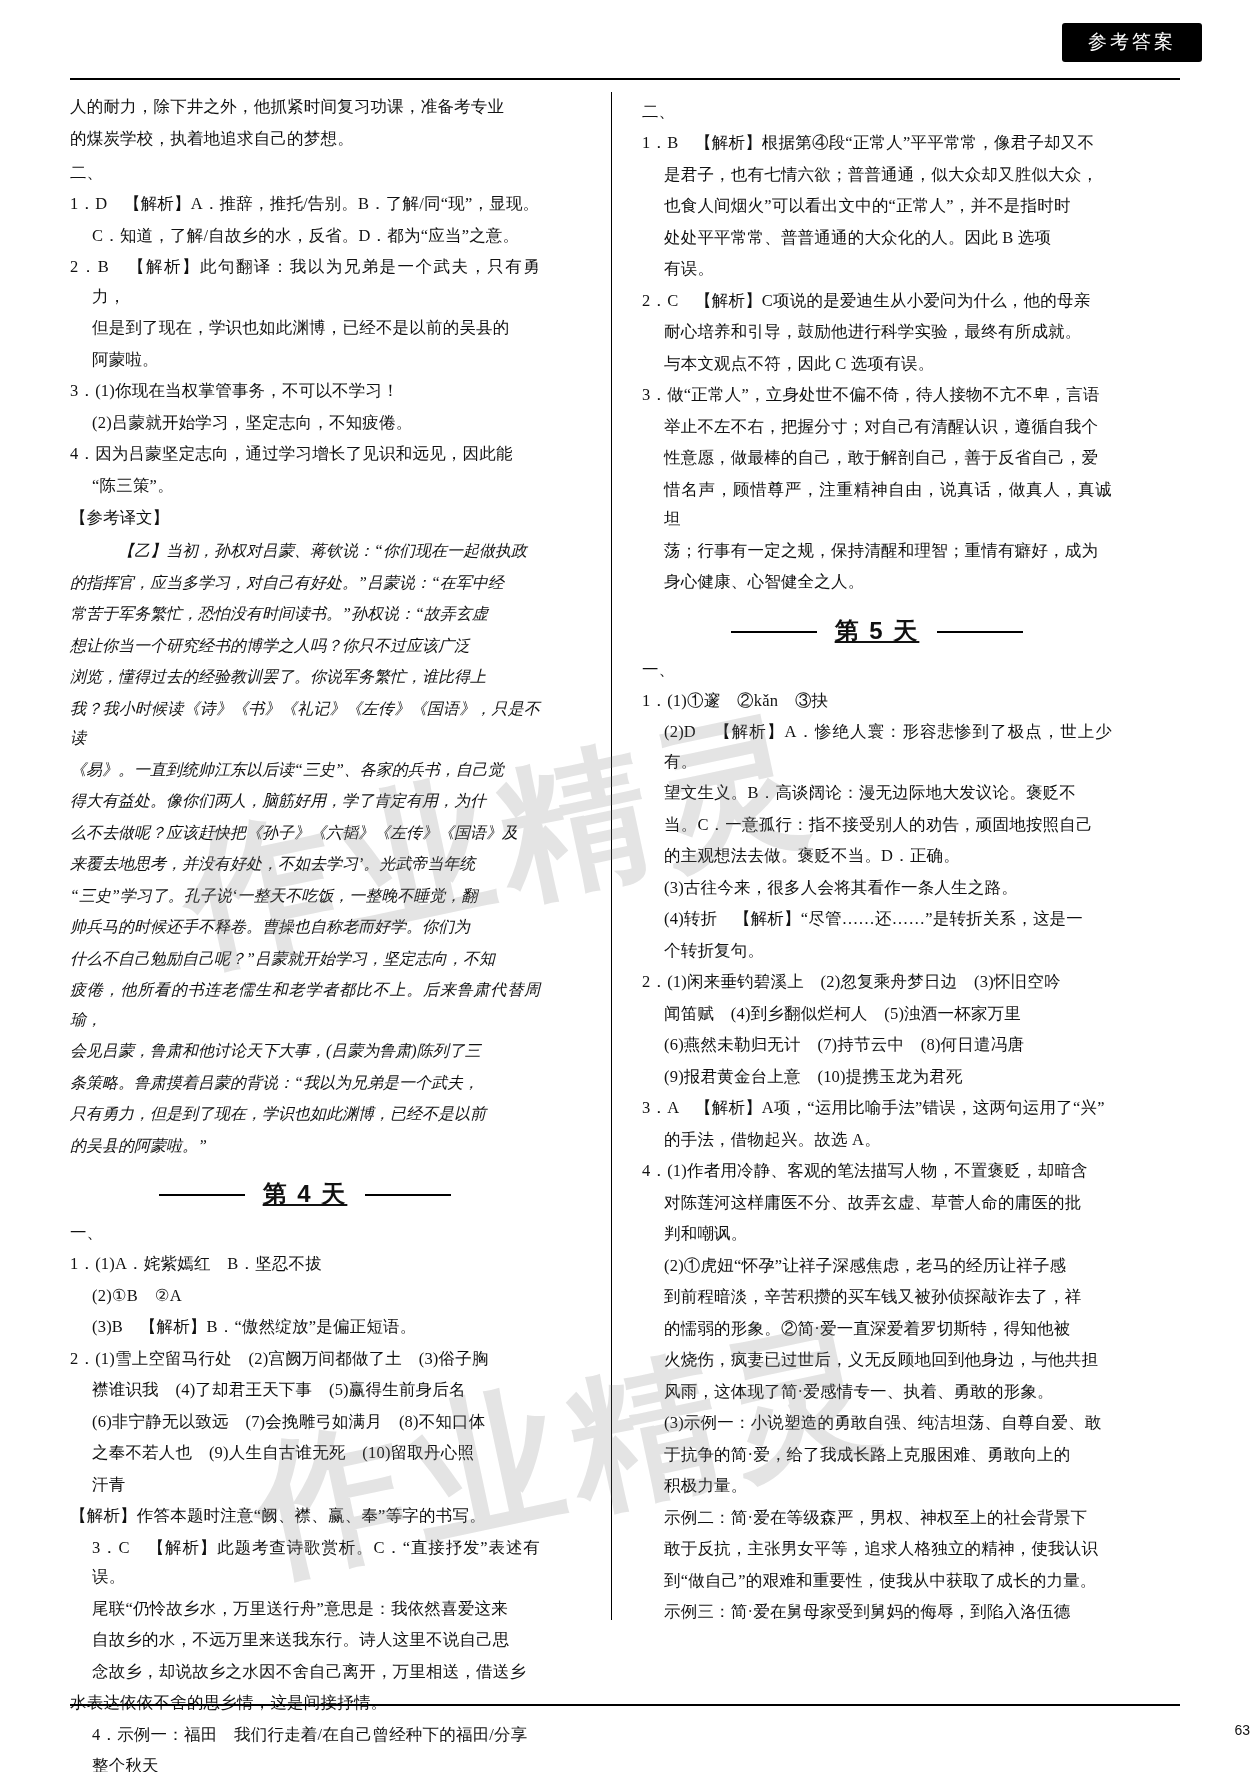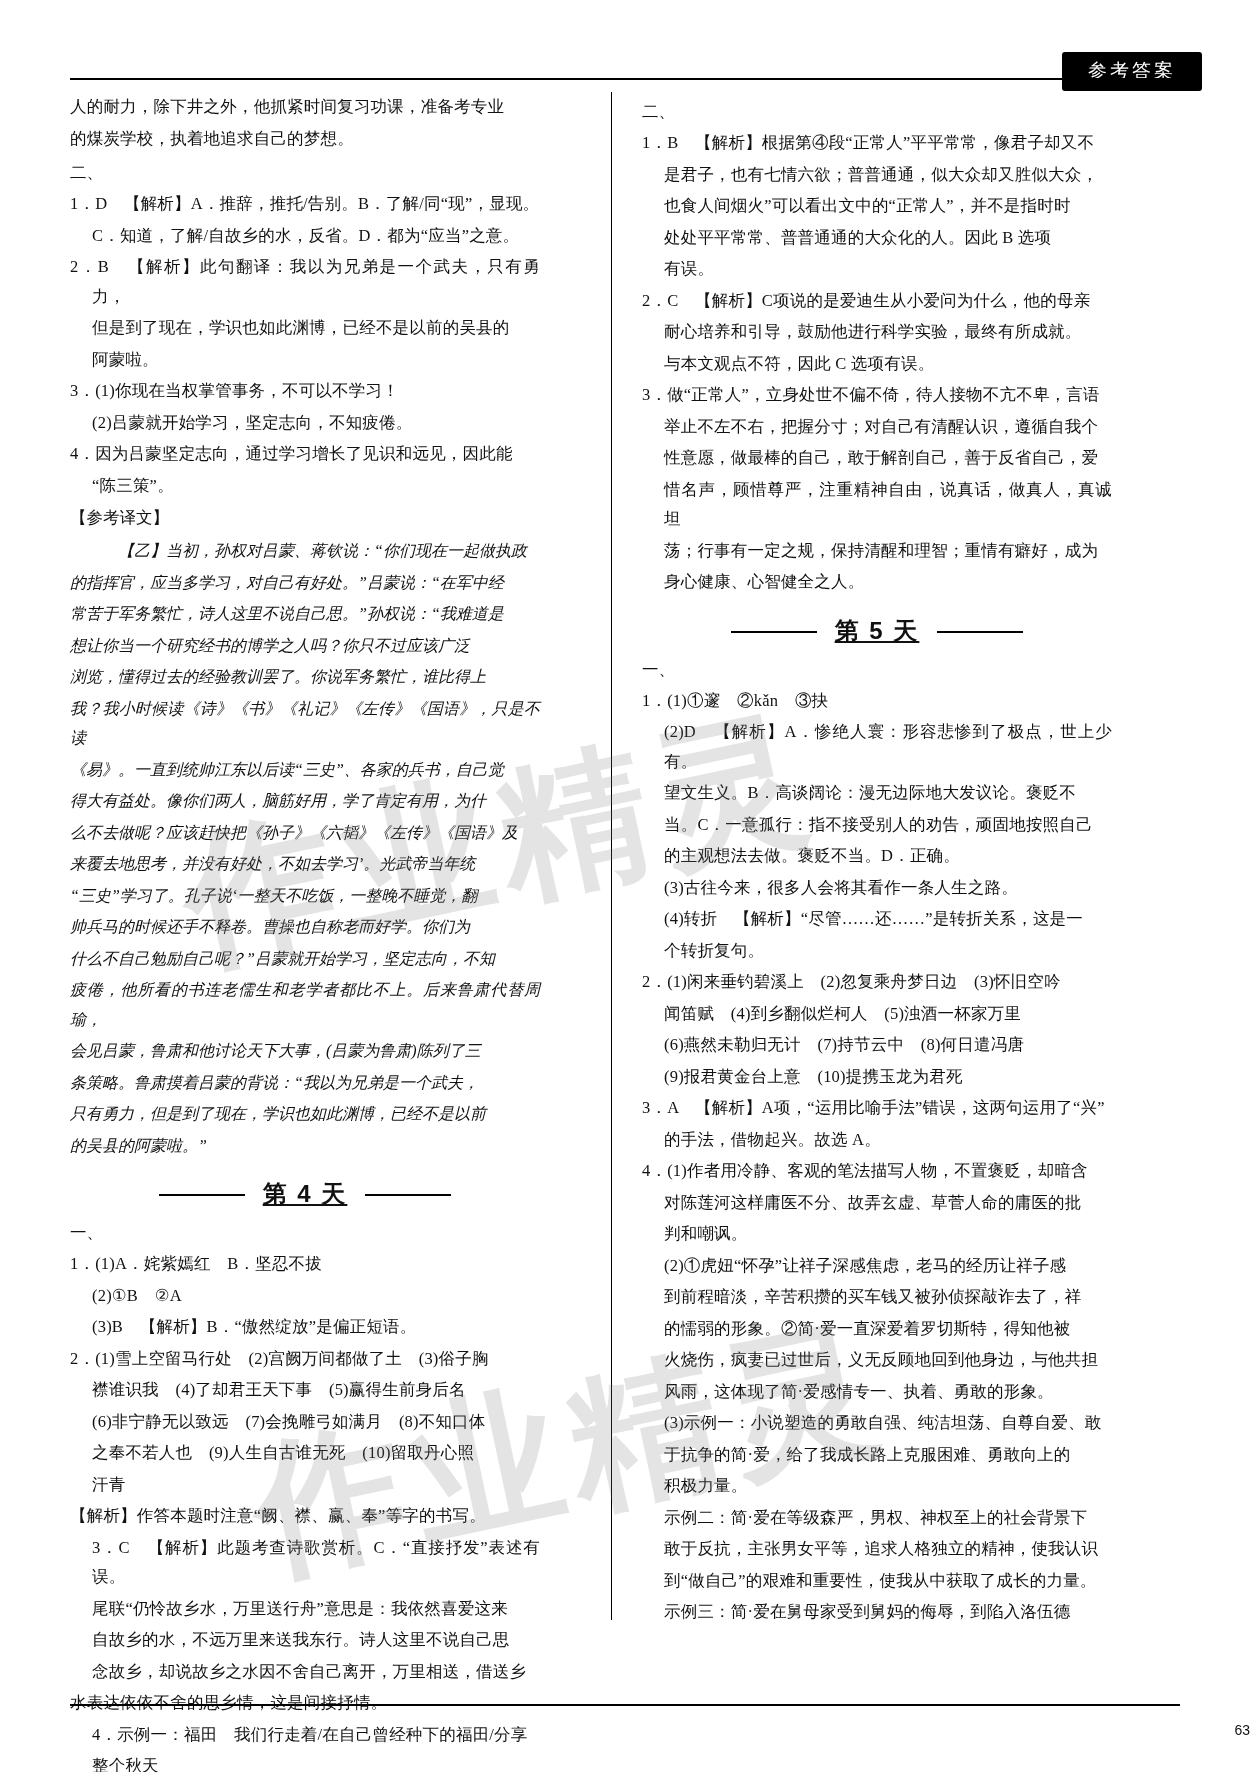--- a/index.html
+++ b/index.html
@@ -11,21 +11,21 @@
     position:relative;
     overflow:hidden;
   }
   .page{
     position:absolute;
     left:0;top:0;width:1250px;height:1772px;
   }
   
   .header-tab{
     position:absolute;
-    right:48px;top:52px;
+    right:48px;top:23px;
     background:#000;
     color:#fff;
     font-size:19px;
     letter-spacing:3px;
     padding:6px 26px 7px 26px;
     border-radius:3px;
     font-family:"Liberation Sans","DejaVu Sans",sans-serif;
   }
   .header-rule{
     position:absolute;
@@ -162,21 +162,21 @@
       <p class="line ind2">阿蒙啦。</p>
       <p class="line ind1">3．(1)你现在当权掌管事务，不可以不学习！</p>
       <p class="line ind2">(2)吕蒙就开始学习，坚定志向，不知疲倦。</p>
       <p class="line ind1">4．因为吕蒙坚定志向，通过学习增长了见识和远见，因此能</p>
       <p class="line ind2">“陈三策”。</p>
 
       <p class="brackethead">【参考译文】</p>
 
       <p class="trans trans-ind">【乙】当初，孙权对吕蒙、蒋钦说：“你们现在一起做执政</p>
       <p class="trans">的指挥官，应当多学习，对自己有好处。”吕蒙说：“在军中经</p>
-      <p class="trans">常苦于军务繁忙，诗人这里不说自己思。”孙权说：“我难道是</p>
+      <p class="trans">常苦于军务繁忙，恐怕没有时间读书。”孙权说：“故弄玄虚</p>
       <p class="trans">想让你当一个研究经书的博学之人吗？你只不过应该广泛</p>
       <p class="trans">浏览，懂得过去的经验教训罢了。你说军务繁忙，谁比得上</p>
       <p class="trans">我？我小时候读《诗》《书》《礼记》《左传》《国语》，只是不读</p>
       <p class="trans">《易》。一直到统帅江东以后读“三史”、各家的兵书，自己觉</p>
       <p class="trans">得大有益处。像你们两人，脑筋好用，学了肯定有用，为什</p>
       <p class="trans">么不去做呢？应该赶快把《孙子》《六韬》《左传》《国语》及</p>
       <p class="trans">来覆去地思考，并没有好处，不如去学习’。光武帝当年统</p>
       <p class="trans">“三史”学习了。孔子说‘一整天不吃饭，一整晚不睡觉，翻</p>
       <p class="trans">帅兵马的时候还手不释卷。曹操也自称老而好学。你们为</p>
       <p class="trans">什么不自己勉励自己呢？”吕蒙就开始学习，坚定志向，不知</p>

